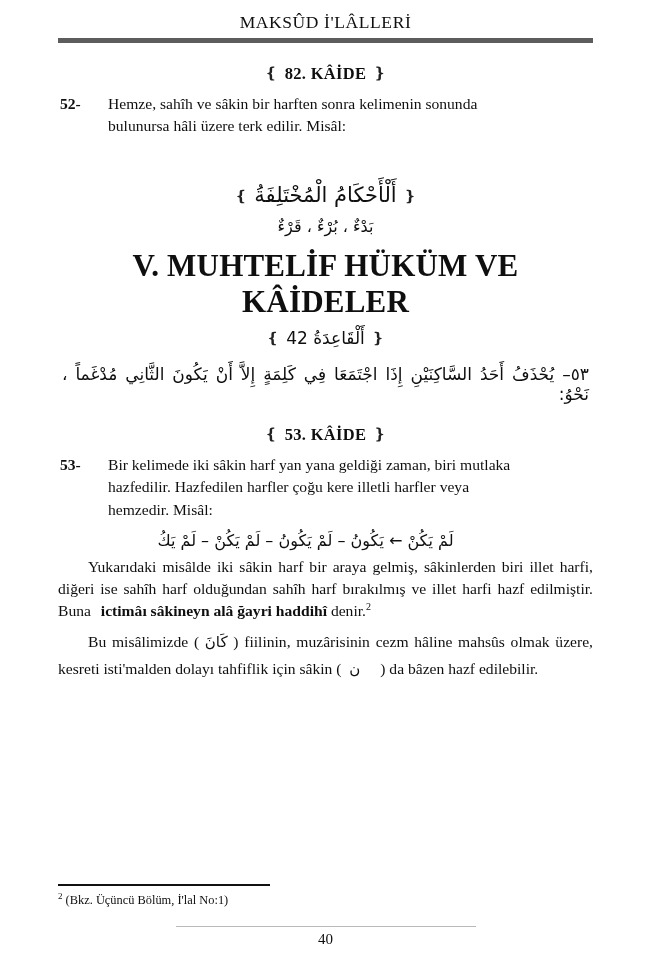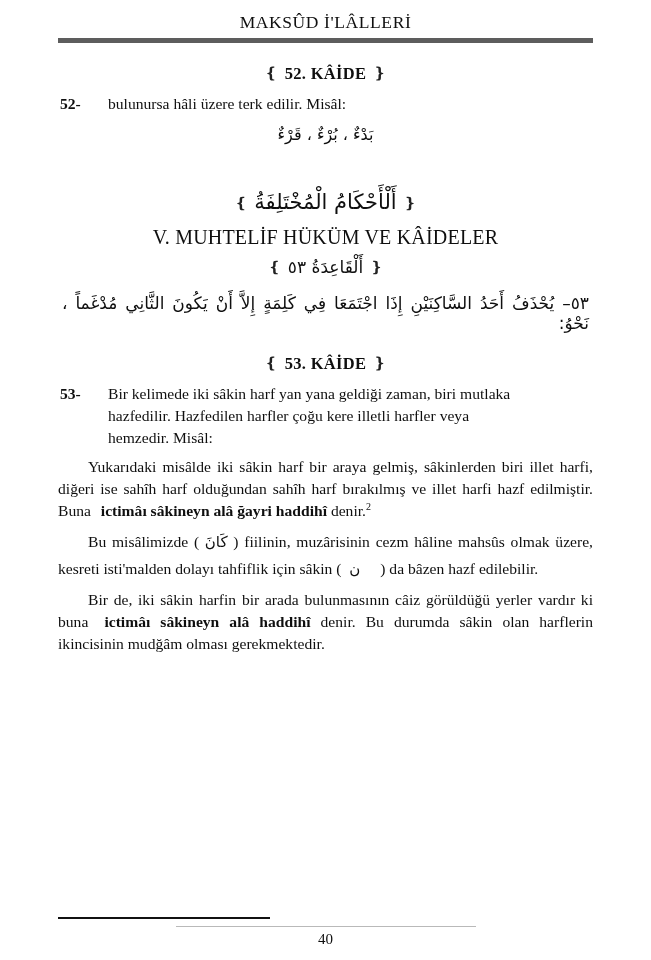--- a/index.html
+++ b/index.html
@@ -94,22 +94,22 @@
     letter-spacing: 0.5px;
   }
 
   .section-arabic-head {
     font-size: 21px;
     margin-top: 46px;
     letter-spacing: 0.5px;
   }
   .section-title {
     text-align: center;
-    font-weight: normal;
-    font-size: 20px;
+    font-weight: bold;
+    font-size: 31px;
     margin-top: 12px;
     letter-spacing: 0.2px;
   }
   .section-arabic-sub {
     font-size: 17px;
     margin-top: 8px;
   }
 
   .rule-arabic-main {
     font-size: 17px;
@@ -196,64 +196,66 @@
 </style>
 </head>
 <body>
 
 <div class="page">
 
   <div class="running-head">MAKSÛD İ'LÂLLERİ</div>
   <hr class="head-rule">
 
   <div class="kaide-title">
-    <span class="orn">❴</span><span>52. KÂİDE</span><span class="orn">❵</span>
+    <span class="orn">❴</span><span>82. KÂİDE</span><span class="orn">❵</span>
   </div>
 
   <div class="numbered">
     <div class="num">52-</div>
     <div class="body">
+      <div>Hemze, sahîh ve sâkin bir harften sonra kelimenin sonunda</div>
       <div class="last-line">bulunursa hâli üzere terk edilir. Misâl:</div>
     </div>
   </div>
 
-  <div class="arabic arabic-sample">بَدْءٌ ، بُرْءٌ ، قَرْءٌ</div>
-
   <div class="arabic section-arabic-head">
     <span class="orn">❴</span><span>أَلْأَحْكَامُ الْمُخْتَلِفَةُ</span><span class="orn">❵</span>
   </div>
 
+  <div class="arabic arabic-sample">بَدْءٌ ، بُرْءٌ ، قَرْءٌ</div>
+
   <div class="section-title">V. MUHTELİF HÜKÜM VE KÂİDELER</div>
 
   <div class="arabic section-arabic-sub">
-    <span class="orn">❴</span><span>أَلْقَاعِدَةُ ٥٣</span><span class="orn">❵</span>
+    <span class="orn">❴</span><span>أَلْقَاعِدَةُ 42</span><span class="orn">❵</span>
   </div>
 
   <div class="arabic rule-arabic-main">٥٣– يُحْذَفُ أَحَدُ السَّاكِنَيْنِ إِذَا اجْتَمَعَا فِي كَلِمَةٍ إِلاَّ أَنْ يَكُونَ الثَّانِي مُدْغَماً ، نَحْوُ:</div>
 
   <div class="kaide-title">
     <span class="orn">❴</span><span>53. KÂİDE</span><span class="orn">❵</span>
   </div>
 
   <div class="numbered">
     <div class="num">53-</div>
     <div class="body">
       <div>Bir kelimede iki sâkin harf yan yana geldiği zaman, biri mutlaka</div>
       <div>hazfedilir. Hazfedilen harfler çoğu kere illetli harfler veya</div>
       <div class="last-line">hemzedir. Misâl:</div>
     </div>
   </div>
 
+  <div class="example-line">لَمْ يَكُنْ ← يَكُونُ – لَمْ يَكُونُ – لَمْ يَكُنْ – لَمْ يَكُ</div>
 
   <p class="para"><span>Yukarıdaki misâlde iki sâkin harf bir araya gelmiş, sâkinlerden biri illet harfi, diğeri ise sahîh harf olduğundan sahîh harf bırakılmış ve illet harfi hazf edilmiştir. Buna </span><span class="bold">ictimâı sâkineyn alâ ğayri haddihî</span><span> denir.</span><sup class="fn">2</sup></p>
 
   <p class="para loose"><span>Bu misâlimizde ( </span><span class="inline-ar">كَانَ</span><span> ) fiilinin, muzârisinin cezm hâline mahsûs olmak üzere, kesreti isti'malden dolayı tahfiflik için sâkin ( </span><span class="inline-ar wide">ن</span><span> ) da bâzen hazf edilebilir.</span></p>
 
-  <p class="para"><span>Bir de, iki sâkin harfin bir arada bulunmasının câiz görüldüğü yerler vardır ki buna </span><span class="bold">ictimâı sâkineyn alâ haddihî</span><span> denir. Bu durumda sâkin olan harflerin ikincisinin mudğâm olması gerekmektedir.</span></p>
 
   <div class="spacer"></div>
 
   <hr class="fn-rule">
+  <p class="footnote"><sup>2</sup> <span>(Bkz. Üçüncü Bölüm, İ'lal No:1)</span></p>
 
   <hr class="folio-rule">
   <div class="folio">40</div>
 
 </div>
 
 </body></html>

